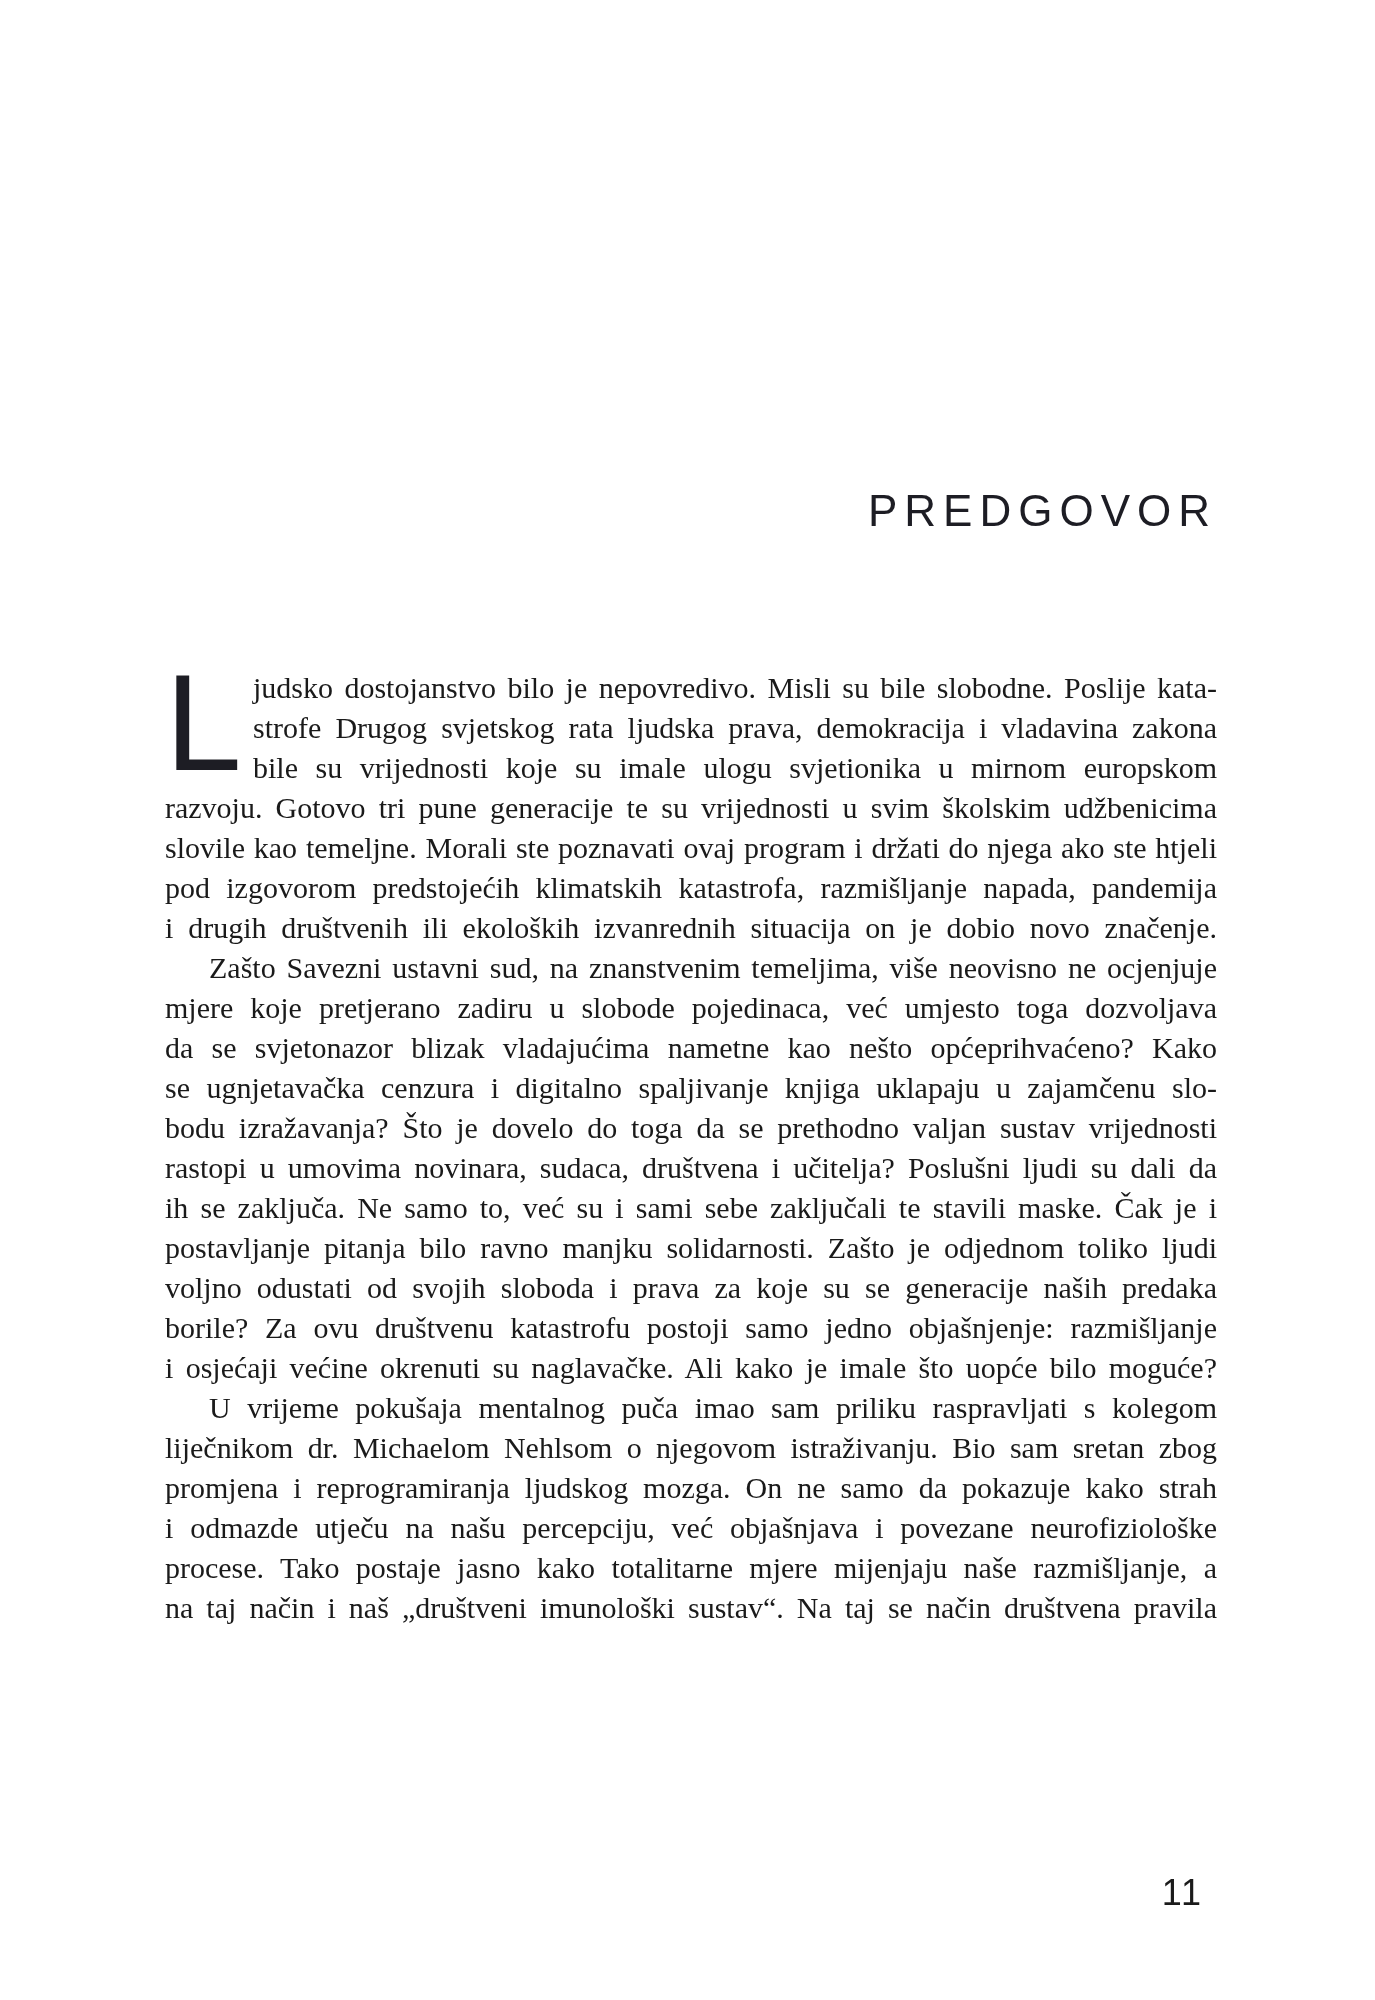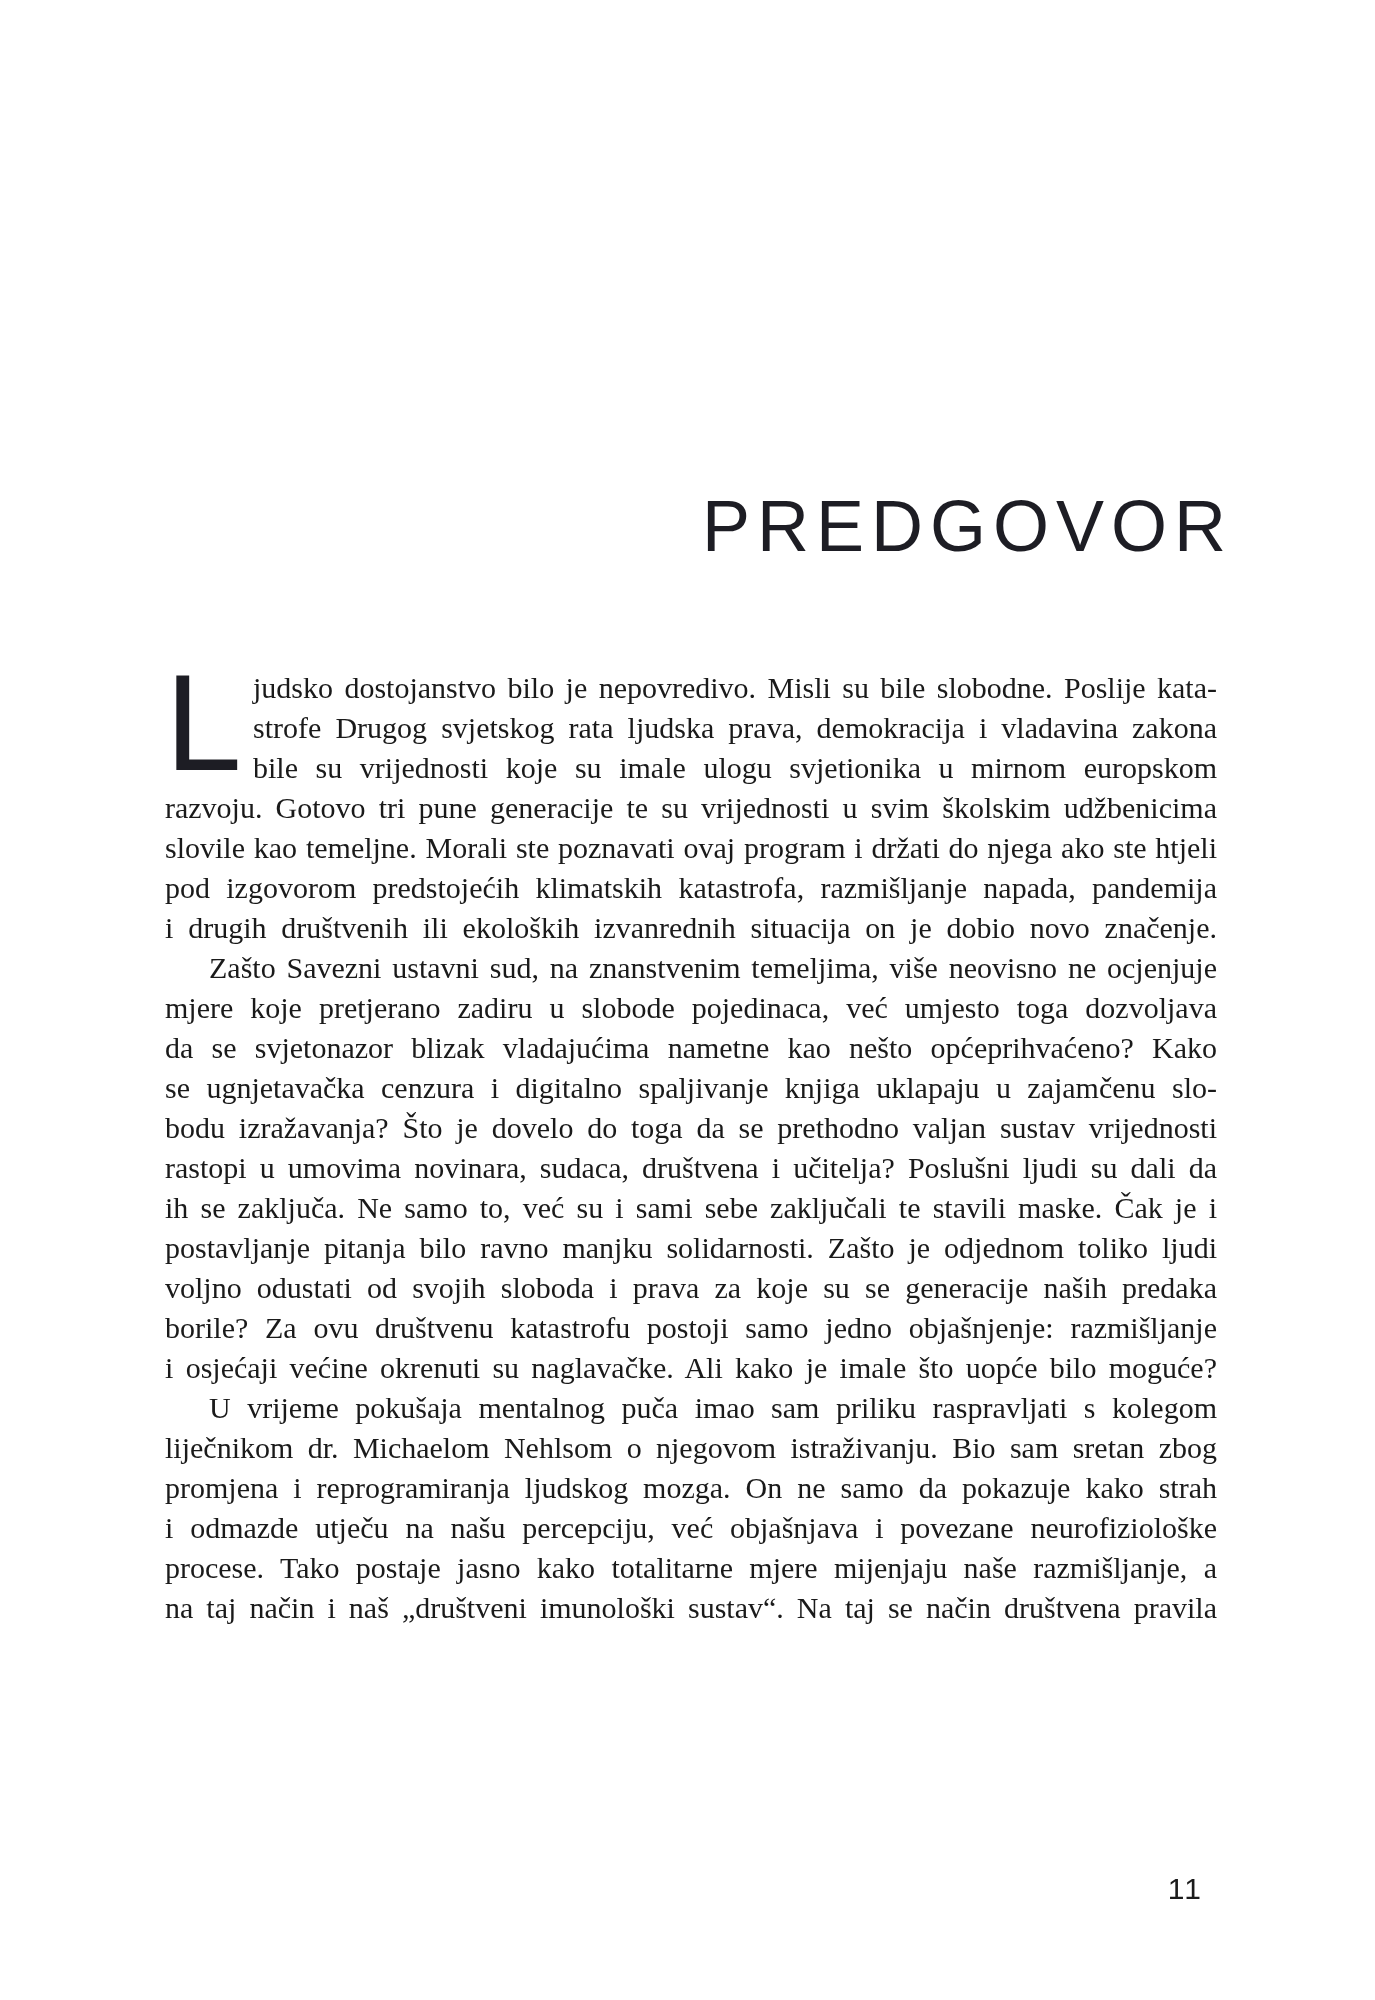--- a/index.html
+++ b/index.html
@@ -7,28 +7,28 @@
     position: relative;
     width: 1375px;
     height: 2000px;
     background: #ffffff;
     overflow: hidden;
     font-family: "Liberation Serif", serif;
   }
   .chapter-title {
     position: absolute;
     top: 487px;
-    left: 181px;
+    left: 165px;
     width: 1052px;
     margin: 0;
     text-align: right;
     padding-right: 11px;
     font-family: "Liberation Sans", sans-serif;
     font-weight: 400;
-    font-size: 72px;
+    font-size: 44px;
     line-height: 1.1;
     letter-spacing: 7px;
     margin-right: -7px; 
     color: #1d1d24;
     white-space: nowrap;
   }
   .body-text {
     position: absolute;
     top: 668px;
     left: 165px;
@@ -59,21 +59,21 @@
   }
   .page-number {
     position: absolute;
     top: 1872px;
     left: 165px;
     width: 1052px;
     text-align: right;
     padding-right: 14px;
     box-sizing: border-box;
     font-family: "Liberation Sans", sans-serif;
-    font-size: 30px;
+    font-size: 36px;
     letter-spacing: 2px;
     color: #1b1b1b;
   }
 </style>
 </head>
 <body>
 
 <div class="page">
   <h1 class="chapter-title">PREDGOVOR</h1>
 

